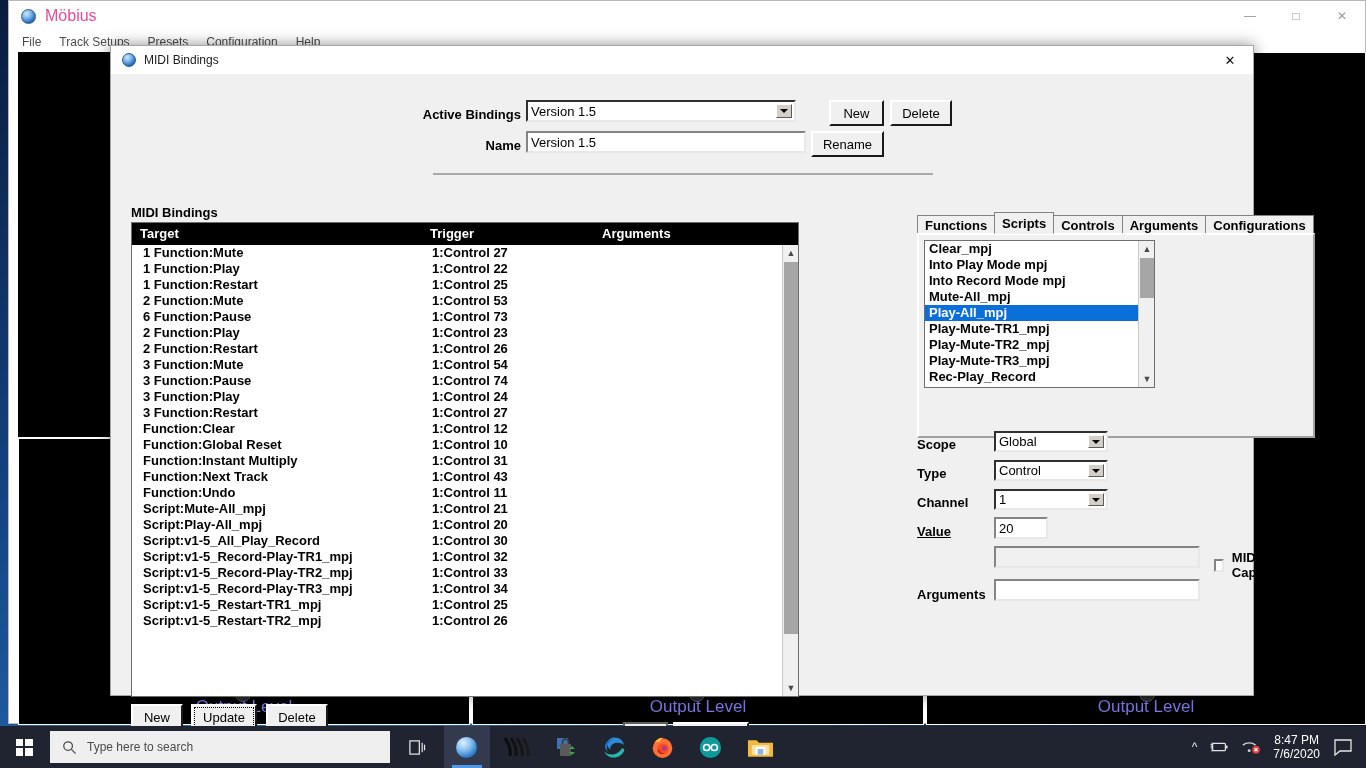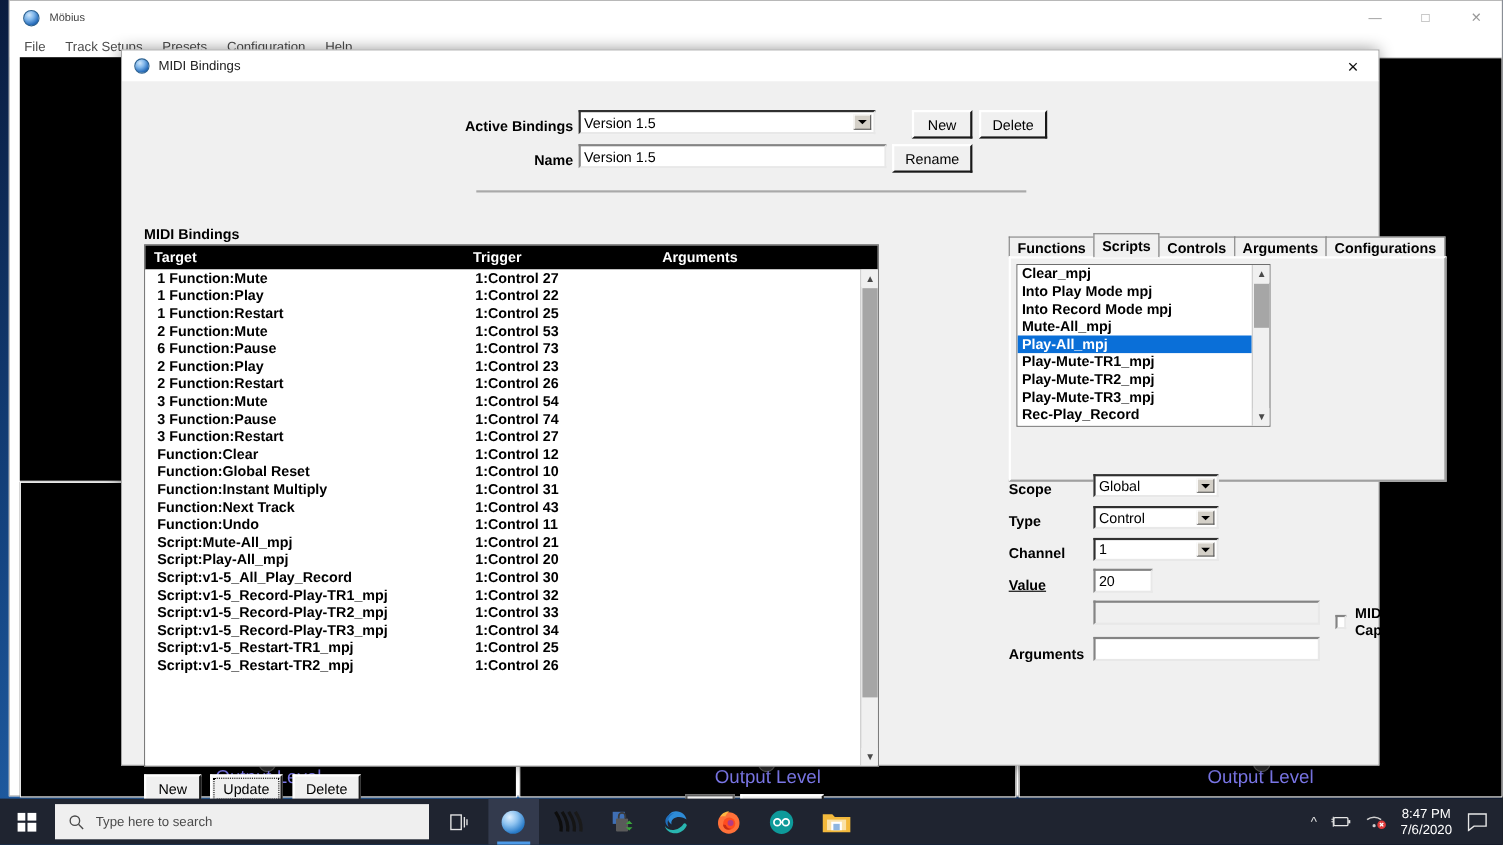--- a/index.html
+++ b/index.html
@@ -27,21 +27,21 @@
   #mobius-titlebar {
     position: absolute; left: 0; top: 0; width: 100%; height: 30px;
     background: #ffffff; display: flex; align-items: center;
   }
   #mobius-appicon {
     width: 15px; height: 15px; margin-left: 12px; margin-right: 9px;
     border-radius: 50%;
     background: radial-gradient(circle at 35% 28%, #cfe6fb 0%, #7fb6ea 35%, #2a6fbd 70%, #17497f 100%);
     border: 1px solid #2a6090;
   }
-  #mobius-title { font-size: 10px; color: #404040; }
+  #mobius-title { font-size: 16px; color: #ec4899; }
   .wbtn {
     position: absolute; top: 0; width: 46px; height: 30px;
     display: flex; align-items: center; justify-content: center;
     color: #9a9a9a; font-size: 12px;
   }
   #wbtn-min { right: 92px; }
   #wbtn-max { right: 46px; }
   #wbtn-close { right: 0px; }
   .wglyph { display: block; }
 
@@ -336,20 +336,25 @@
               <span class="cell-args"></span>
             </div>
             <div class="trow">
               <span class="cell-target">3 Function:Mute</span>
               <span class="cell-trigger">1:Control 54</span>
               <span class="cell-args"></span>
             </div>
             <div class="trow">
               <span class="cell-target">3 Function:Pause</span>
               <span class="cell-trigger">1:Control 74</span>
+              <span class="cell-args"></span>
+            </div>
+            <div class="trow">
+              <span class="cell-target">3 Function:Play</span>
+              <span class="cell-trigger">1:Control 24</span>
               <span class="cell-args"></span>
             </div>
             <div class="trow">
               <span class="cell-target">3 Function:Restart</span>
               <span class="cell-trigger">1:Control 27</span>
               <span class="cell-args"></span>
             </div>
             <div class="trow">
               <span class="cell-target">Function:Clear</span>
               <span class="cell-trigger">1:Control 12</span>

